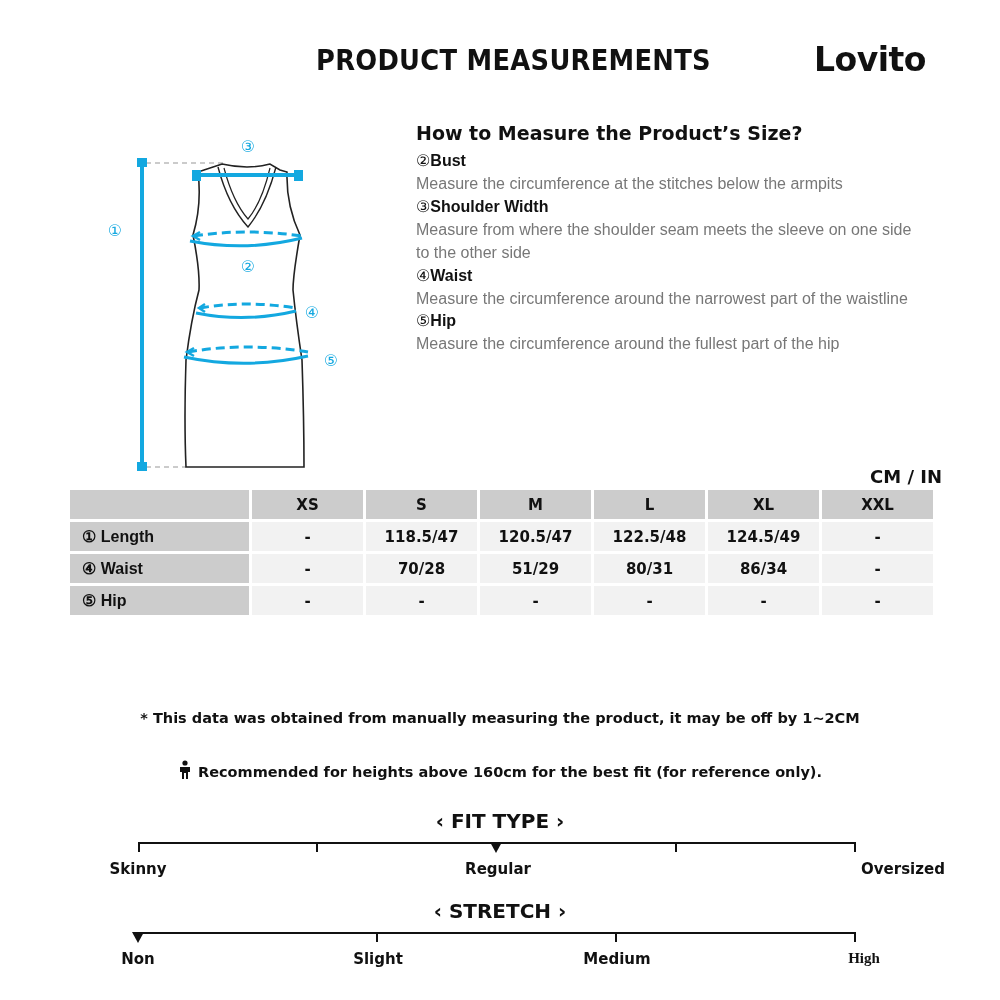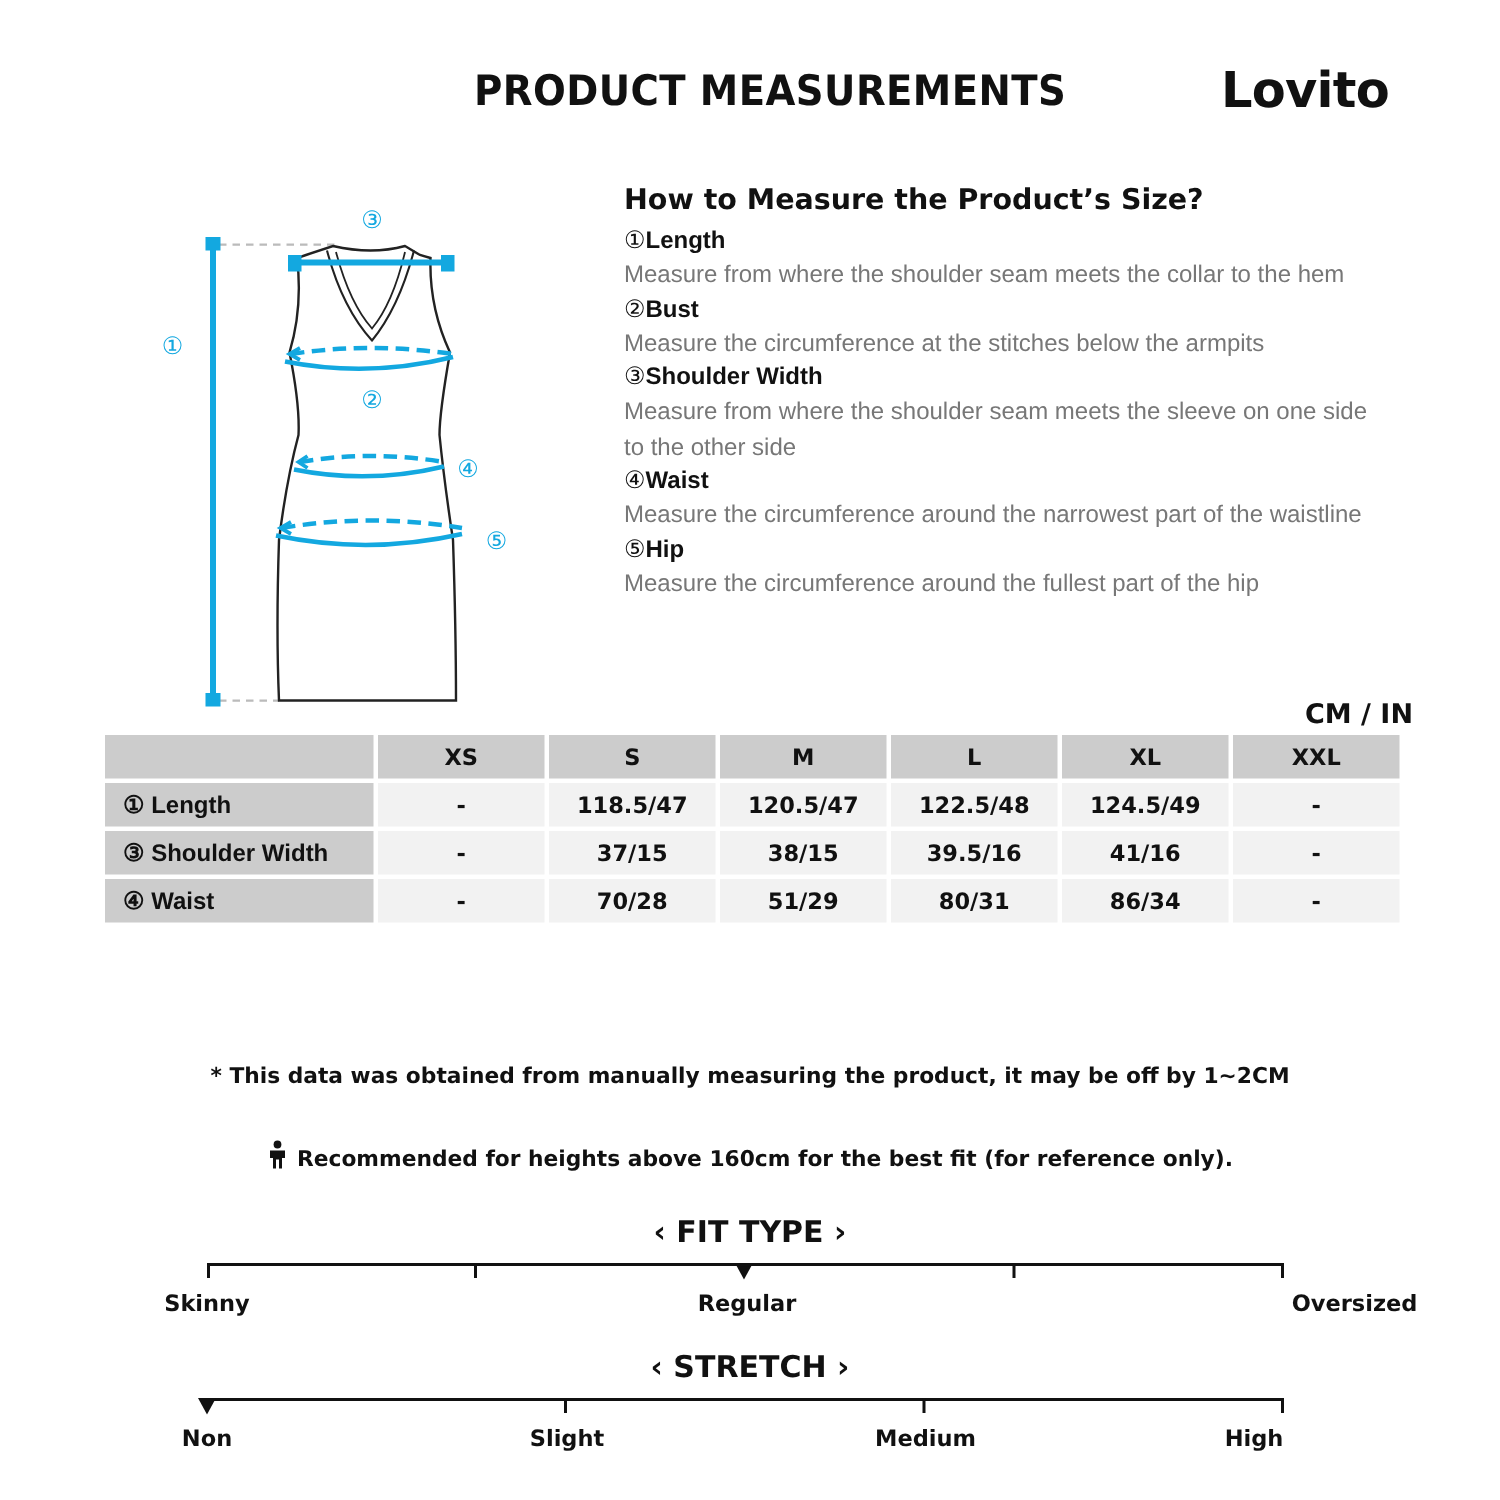--- a/index.html
+++ b/index.html
@@ -70,24 +70,20 @@
       <text x="158" y="142">②</text>
       <text x="222" y="188">④</text>
       <text x="241" y="236">⑤</text>
     </g>
   </svg>
 </div>
 
 <div class="howto">
   <div class="howto-title">How to Measure the Product’s Size?</div>
   <div>
-    <div class="howto-item-title"><span>①</span><b>Length</b></div>
-    <div class="howto-desc">Measure from where the shoulder seam meets the collar to the hem</div>
-  </div>
-  <div>
     <div class="howto-item-title"><span>②</span><b>Bust</b></div>
     <div class="howto-desc">Measure the circumference at the stitches below the armpits</div>
   </div>
   <div>
     <div class="howto-item-title"><span>③</span><b>Shoulder Width</b></div>
     <div class="howto-desc">Measure from where the shoulder seam meets the sleeve on one side to the other side</div>
   </div>
   <div>
     <div class="howto-item-title"><span>④</span><b>Waist</b></div>
     <div class="howto-desc">Measure the circumference around the narrowest part of the waistline</div>
@@ -114,35 +110,35 @@
   <tr>
     <td class="rowhead">① Length</td>
     <td>-</td>
     <td>118.5/47</td>
     <td>120.5/47</td>
     <td>122.5/48</td>
     <td>124.5/49</td>
     <td>-</td>
   </tr>
   <tr>
-    <td class="rowhead">③ Shoulder Width</td>
-    <td>-</td>
-    <td>37/15</td>
-    <td>38/15</td>
-    <td>39.5/16</td>
-    <td>41/16</td>
-    <td>-</td>
-  </tr>
-  <tr>
     <td class="rowhead">④ Waist</td>
     <td>-</td>
     <td>70/28</td>
     <td>51/29</td>
     <td>80/31</td>
     <td>86/34</td>
+    <td>-</td>
+  </tr>
+  <tr>
+    <td class="rowhead">⑤ Hip</td>
+    <td>-</td>
+    <td>-</td>
+    <td>-</td>
+    <td>-</td>
+    <td>-</td>
     <td>-</td>
   </tr>
 </tbody>
   </table>
 
 <div class="note note1">* This data was obtained from manually measuring the product, it may be off by 1~2CM</div>
 <div class="note note2">
   <span style="display:inline-block;vertical-align:-3px;margin-right:6px;">
     <svg width="14" height="20" viewBox="0 0 14 20">
         <circle cx="7" cy="3" r="2.6" fill="#111"></circle>
@@ -166,13 +162,13 @@
 <div class="scale-title" style="top:899px;">‹ STRETCH ›</div>
 <div class="scale" style="top:932px;">
   <div class="tick" style="left:238px;"></div>
   <div class="tick" style="left:477px;"></div>
   <div class="tick" style="left:716px;"></div>
   <div class="marker" style="left:-6px;"></div>
 </div>
 <div class="scale-label" style="left:138px;top:950px;">Non</div>
 <div class="scale-label" style="left:378px;top:950px;">Slight</div>
 <div class="scale-label" style="left:617px;top:950px;">Medium</div>
-<div class="scale-label" style="left:836px;top:950px;">High</div>
+<div class="scale-label" style="left:864px;top:950px;font-family:Liberation Serif, serif;">High</div>
 
 </body></html>

